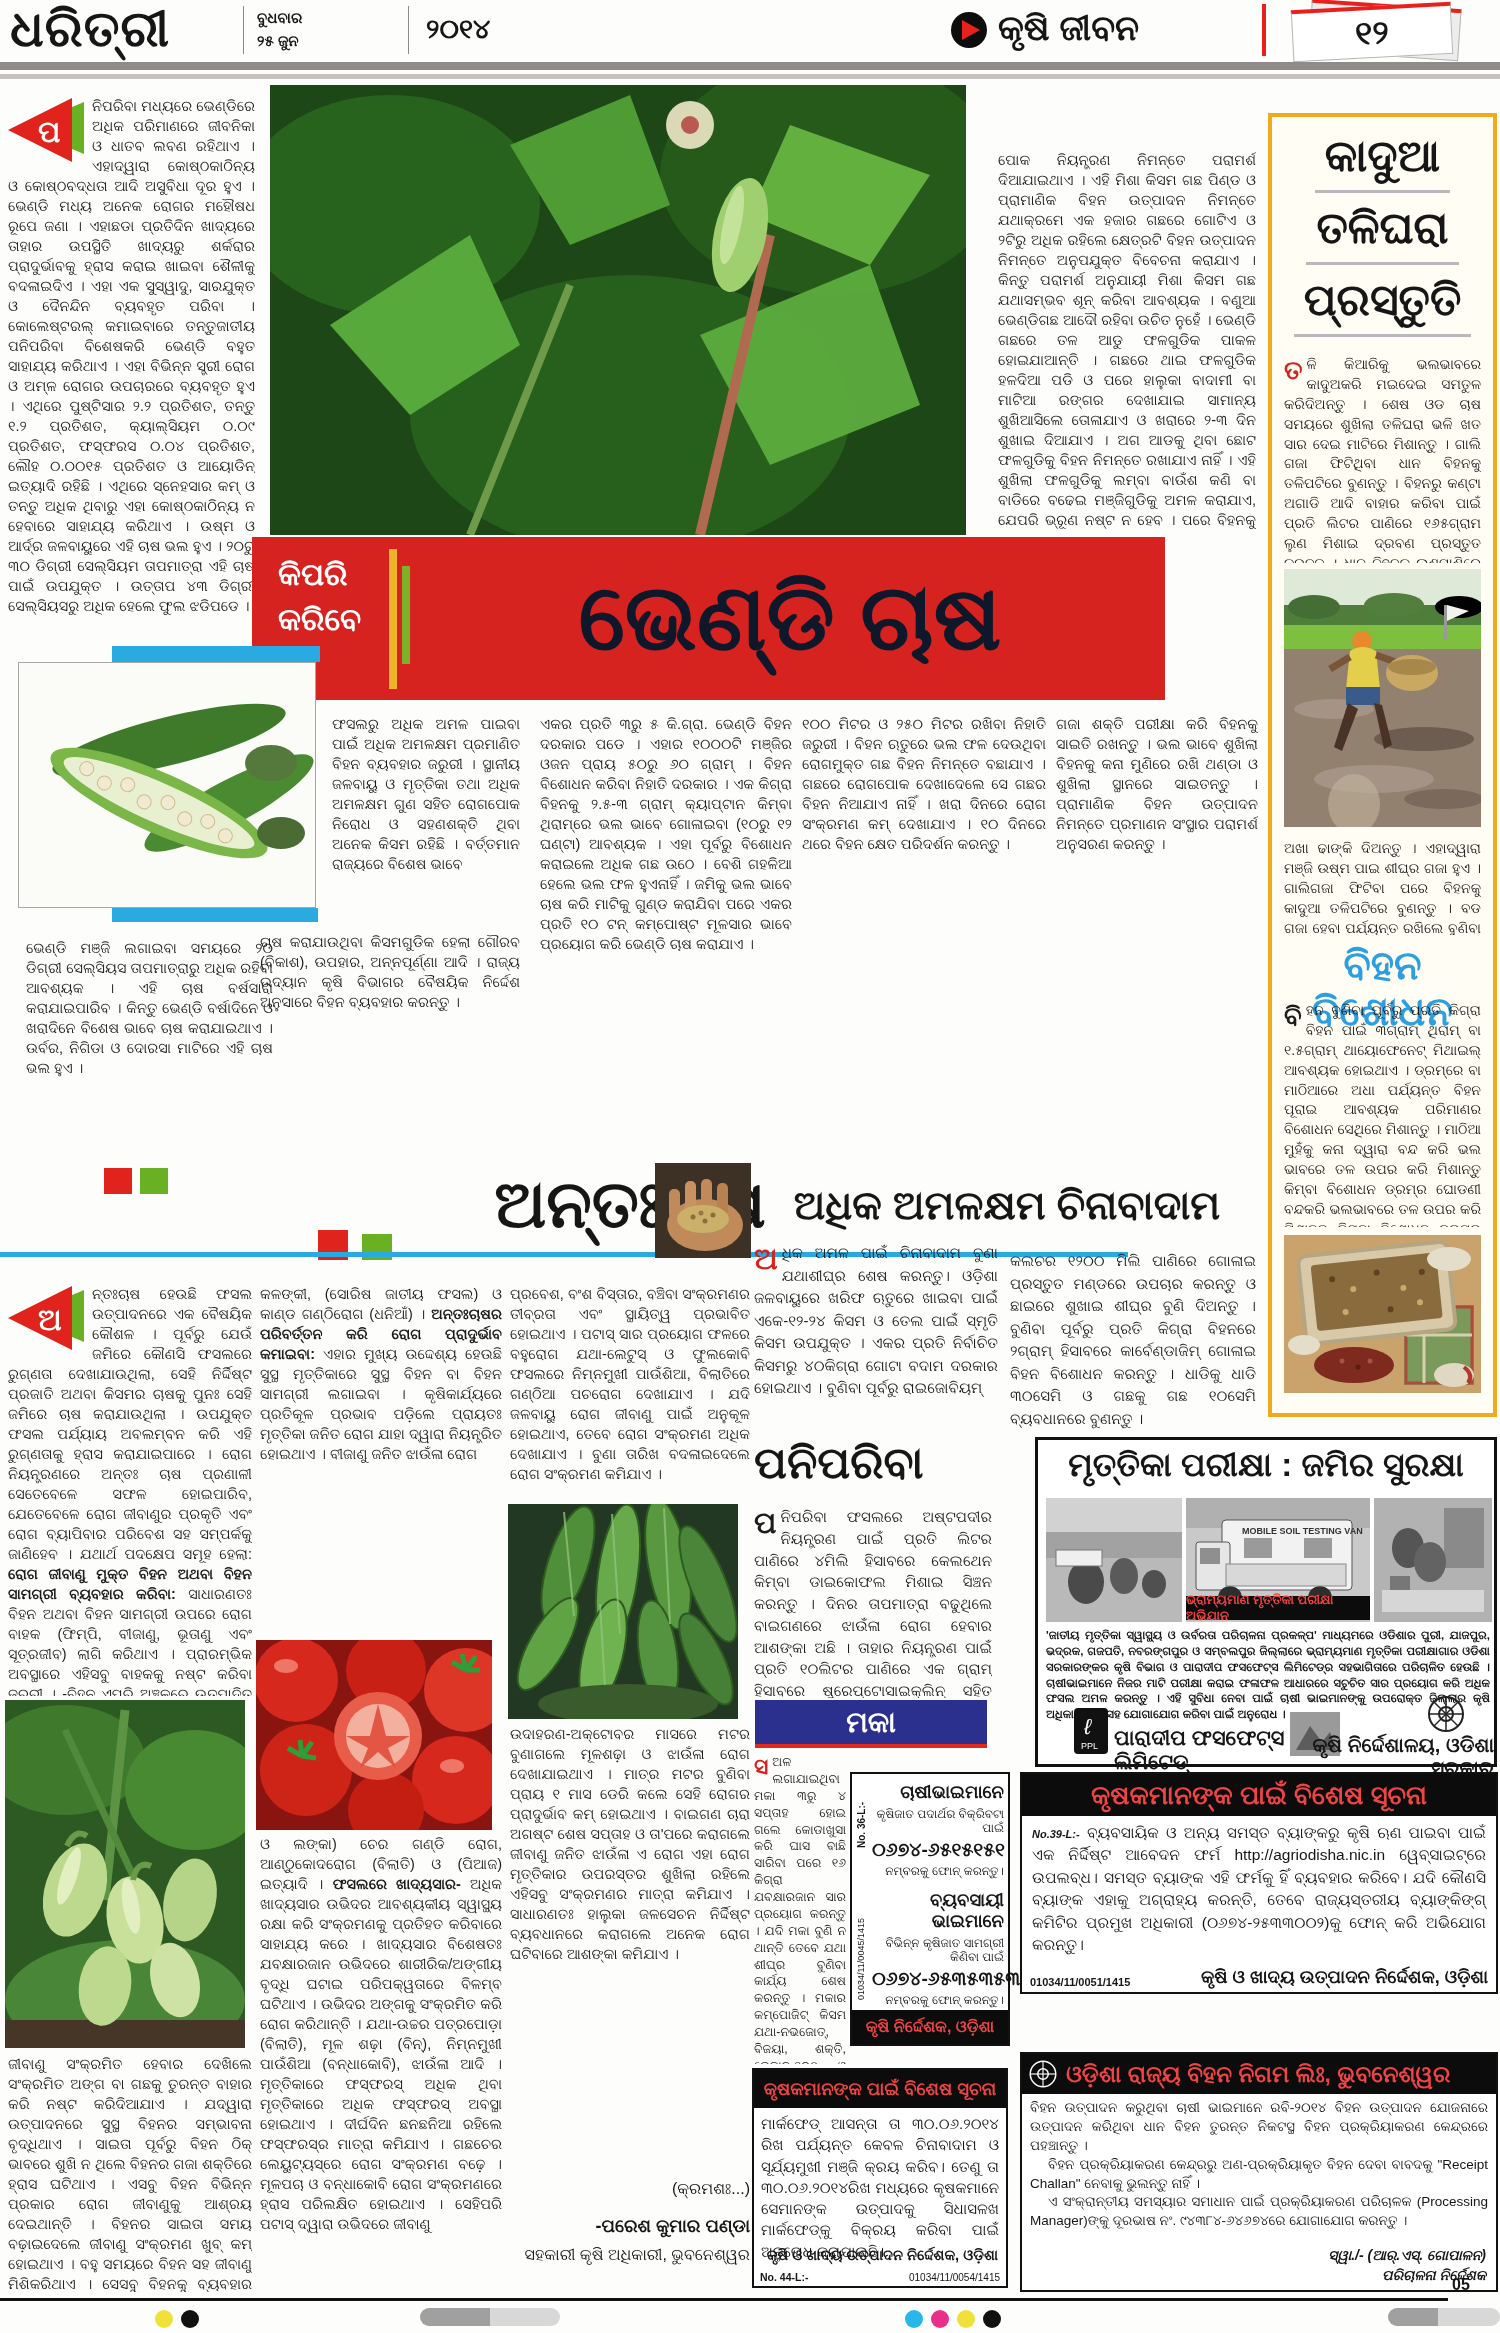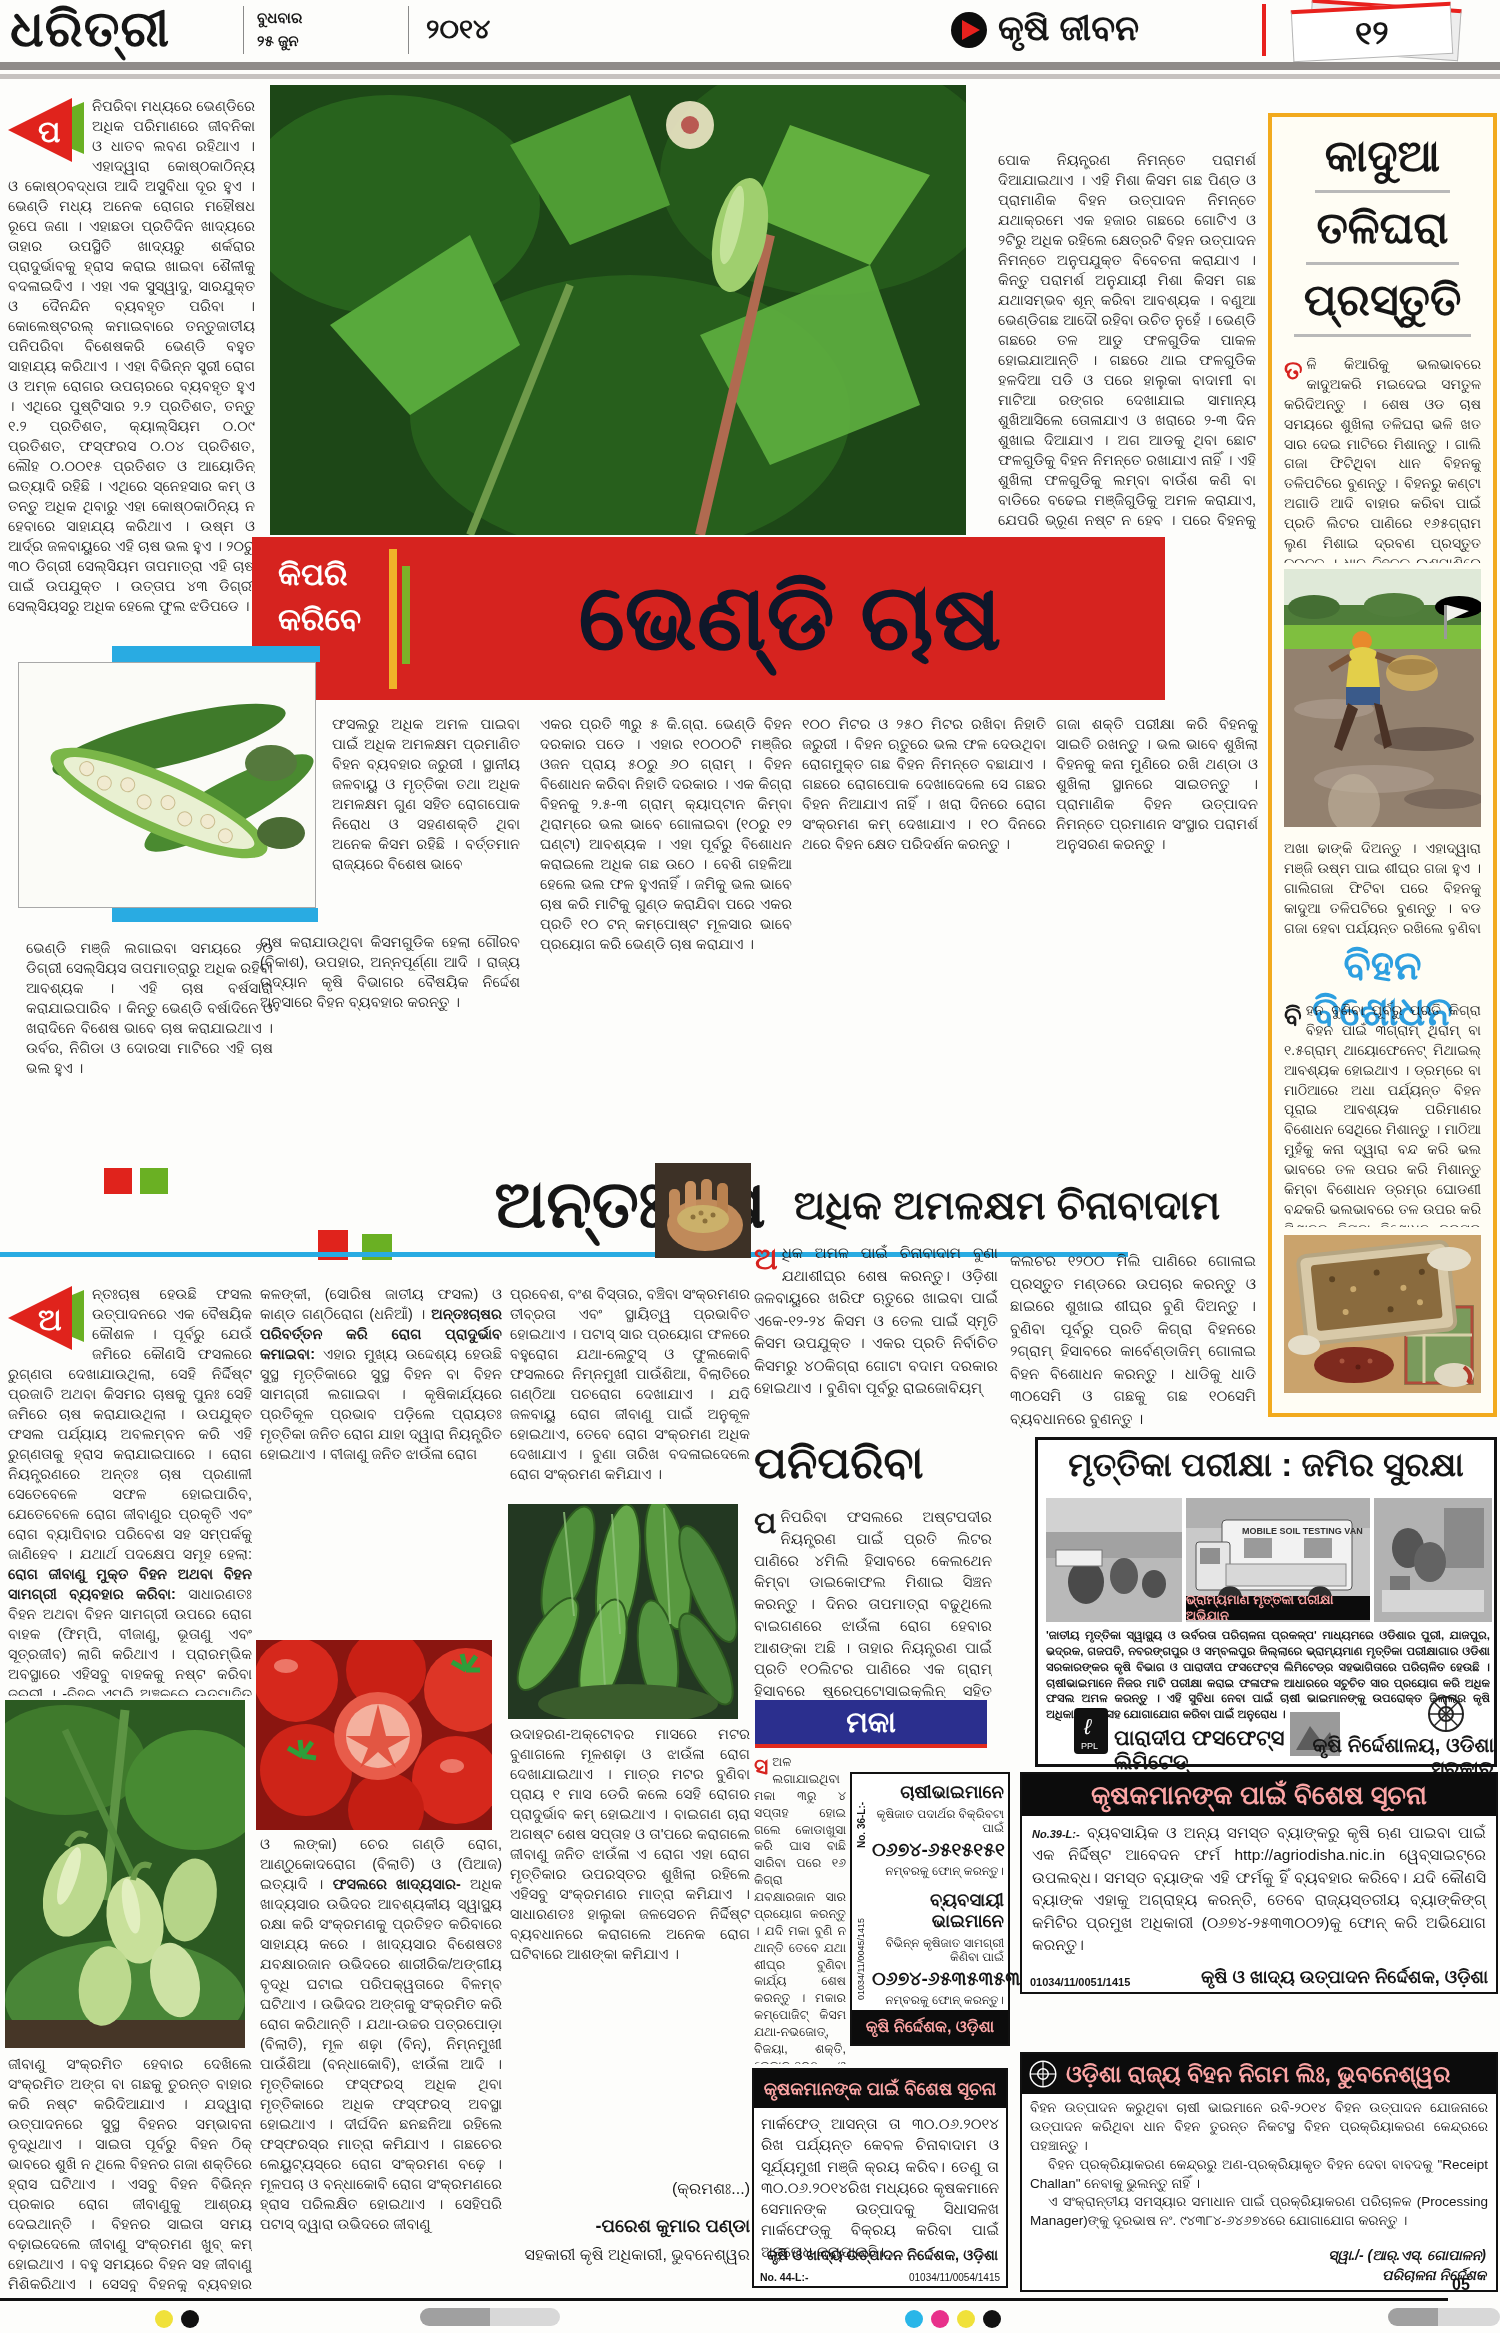--- a/index.html
+++ b/index.html
@@ -6,21 +6,21 @@
   body{background:#888;font-family:"Liberation Sans","DejaVu Sans",sans-serif;color:#161616}
   .page{position:relative;width:1500px;height:2333px;background:#fdfdfb;overflow:hidden;margin:0 auto}
   .abs{position:absolute}
   .just{text-align:justify;text-justify:inter-word}
   .b{font-weight:bold}
   .body-txt{font-size:14.5px;line-height:1.38;color:#1c1c1c;overflow:hidden}
   .dropcap{float:left;font-size:30px;line-height:1;font-weight:bold;margin:2px 4px 0 0}
   .dropcap.red{color:#d6231f}
   .underline-title{display:inline-block;border-bottom:3px solid #b9b9b9;padding:0 10px 8px 10px}
   .vtext{position:absolute;transform:rotate(-90deg);transform-origin:left top;font-size:10px;font-weight:bold;white-space:nowrap}
-  .blackbar{background:#0c0c0c;color:#fca5a5;display:flex;align-items:center;justify-content:center}
+  .blackbar{background:#0c0c0c;color:#ef4444;display:flex;align-items:center;justify-content:center}
   svg{display:block}
 </style>
 </head>
 <body>
 
 <div class="page">
 
   <div class="abs" style="left:10px;top:0;width:228px;height:60px;font-size:50px;font-weight:bold;line-height:58px;letter-spacing:1px">ଧରିତ୍ରୀ</div>
   <div class="abs" style="left:243px;top:6px;width:1px;height:48px;background:#8a8a8a"></div>
   <div class="abs b" style="left:257px;top:9px;font-size:15px">ବୁଧବାର</div>

